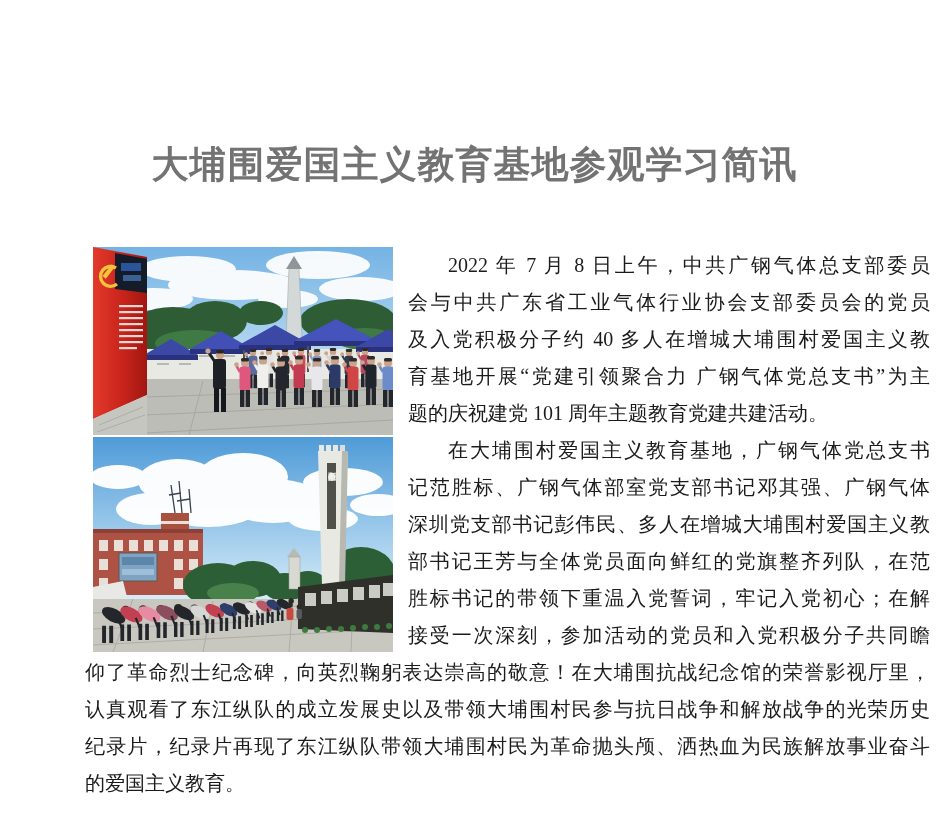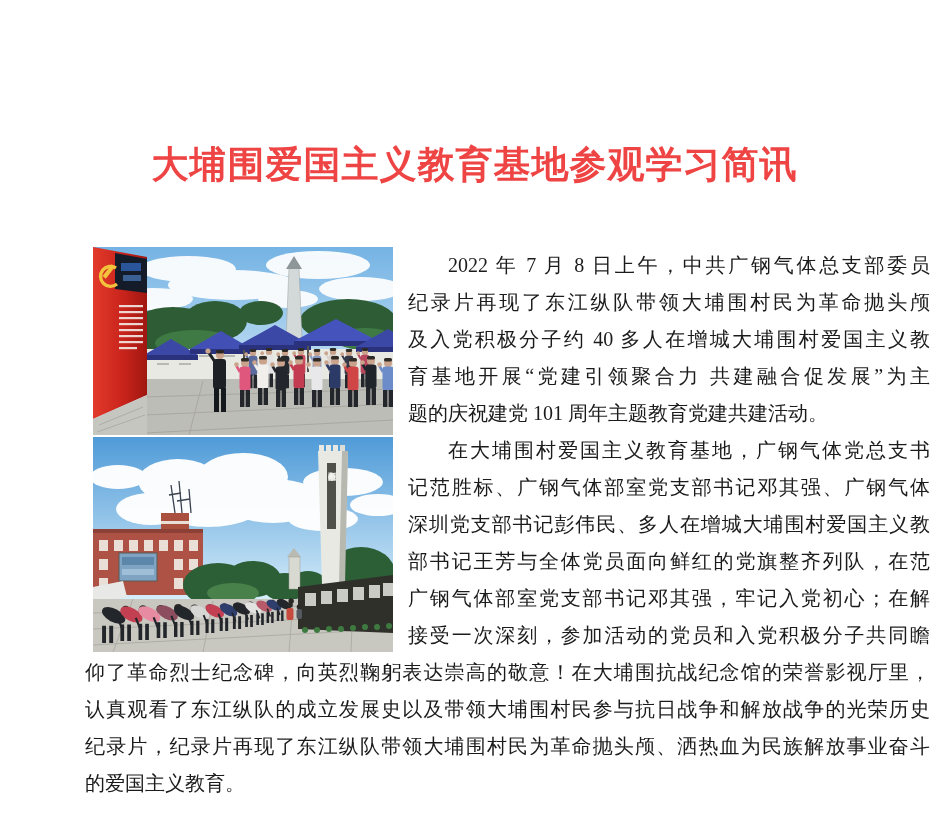--- a/index.html
+++ b/index.html
@@ -3,21 +3,21 @@
 <meta charset="utf-8">
 <style>
   html,body{margin:0;padding:0;background:#ffffff;}
   .page{
     position:relative;width:949px;height:836px;background:#ffffff;
     overflow:hidden;font-family:"Liberation Serif","DejaVu Serif",serif;
   }
   .title{
     margin:145px 0 0 0;text-align:center;
     font-family:"Liberation Sans","DejaVu Sans",sans-serif;
-    font-weight:700;font-size:37px;line-height:40px;color:#ef4444;
+    font-weight:700;font-size:37px;line-height:40px;color:#737373;
     letter-spacing:1px;white-space:nowrap;
   }
   .content{margin:62px 19px 0 85px;}
   .photos{float:left;width:300px;margin:0 15px 0 8px;}
   .photos svg{display:block;}
   .photo1{margin-bottom:2px;}
   .ln{
     font-size:20px;line-height:37px;color:#1b1b1b;margin:0;
     text-align:justify;text-align-last:justify;
     font-family:"Liberation Serif","DejaVu Serif",serif;
@@ -311,29 +311,29 @@
         <g>
           <circle cx="197" cy="168" r="2.8" fill="#2b2a27"></circle>
           <rect x="193.5" y="171" width="7" height="12" rx="2" fill="#c84a3e"></rect>
           <circle cx="206" cy="170" r="2.4" fill="#2b2a27"></circle>
           <rect x="203.5" y="172" width="5.5" height="10" rx="2" fill="#55585e"></rect>
         </g>
       </svg>
     </div>
 
     <p class="ln indent">2022 年 7 月 8 日上午，中共广钢气体总支部委员</p>
-    <p class="ln">纪录片再现了东江纵队带领大埔围村民为革命抛头颅</p>
+    <p class="ln">会与中共广东省工业气体行业协会支部委员会的党员</p>
     <p class="ln">及入党积极分子约 40 多人在增城大埔围村爱国主义教</p>
-    <p class="ln">育基地开展“党建引领聚合力 共建融合促发展”为主</p>
+    <p class="ln">育基地开展“党建引领聚合力 广钢气体党总支书”为主</p>
     <p class="ln end">题的庆祝建党 101 周年主题教育党建共建活动。</p>
     <p class="ln indent">在大埔围村爱国主义教育基地，广钢气体党总支书</p>
     <p class="ln">记范胜标、广钢气体部室党支部书记邓其强、广钢气体</p>
     <p class="ln">深圳党支部书记彭伟民、多人在增城大埔围村爱国主义教</p>
     <p class="ln">部书记王芳与全体党员面向鲜红的党旗整齐列队，在范</p>
-    <p class="ln">广钢气体部室党支部书记邓其强，牢记入党初心；在解</p>
+    <p class="ln">胜标书记的带领下重温入党誓词，牢记入党初心；在解</p>
     <p class="ln">接受一次深刻，参加活动的党员和入党积极分子共同瞻</p>
     <p class="ln">仰了革命烈士纪念碑，向英烈鞠躬表达崇高的敬意！在大埔围抗战纪念馆的荣誉影视厅里，</p>
     <p class="ln">认真观看了东江纵队的成立发展史以及带领大埔围村民参与抗日战争和解放战争的光荣历史</p>
     <p class="ln">纪录片，纪录片再现了东江纵队带领大埔围村民为革命抛头颅、洒热血为民族解放事业奋斗</p>
     <p class="ln end">的爱国主义教育。</p>
     <div class="clear"></div>
   </div>
 </div>
 
 </body></html>

